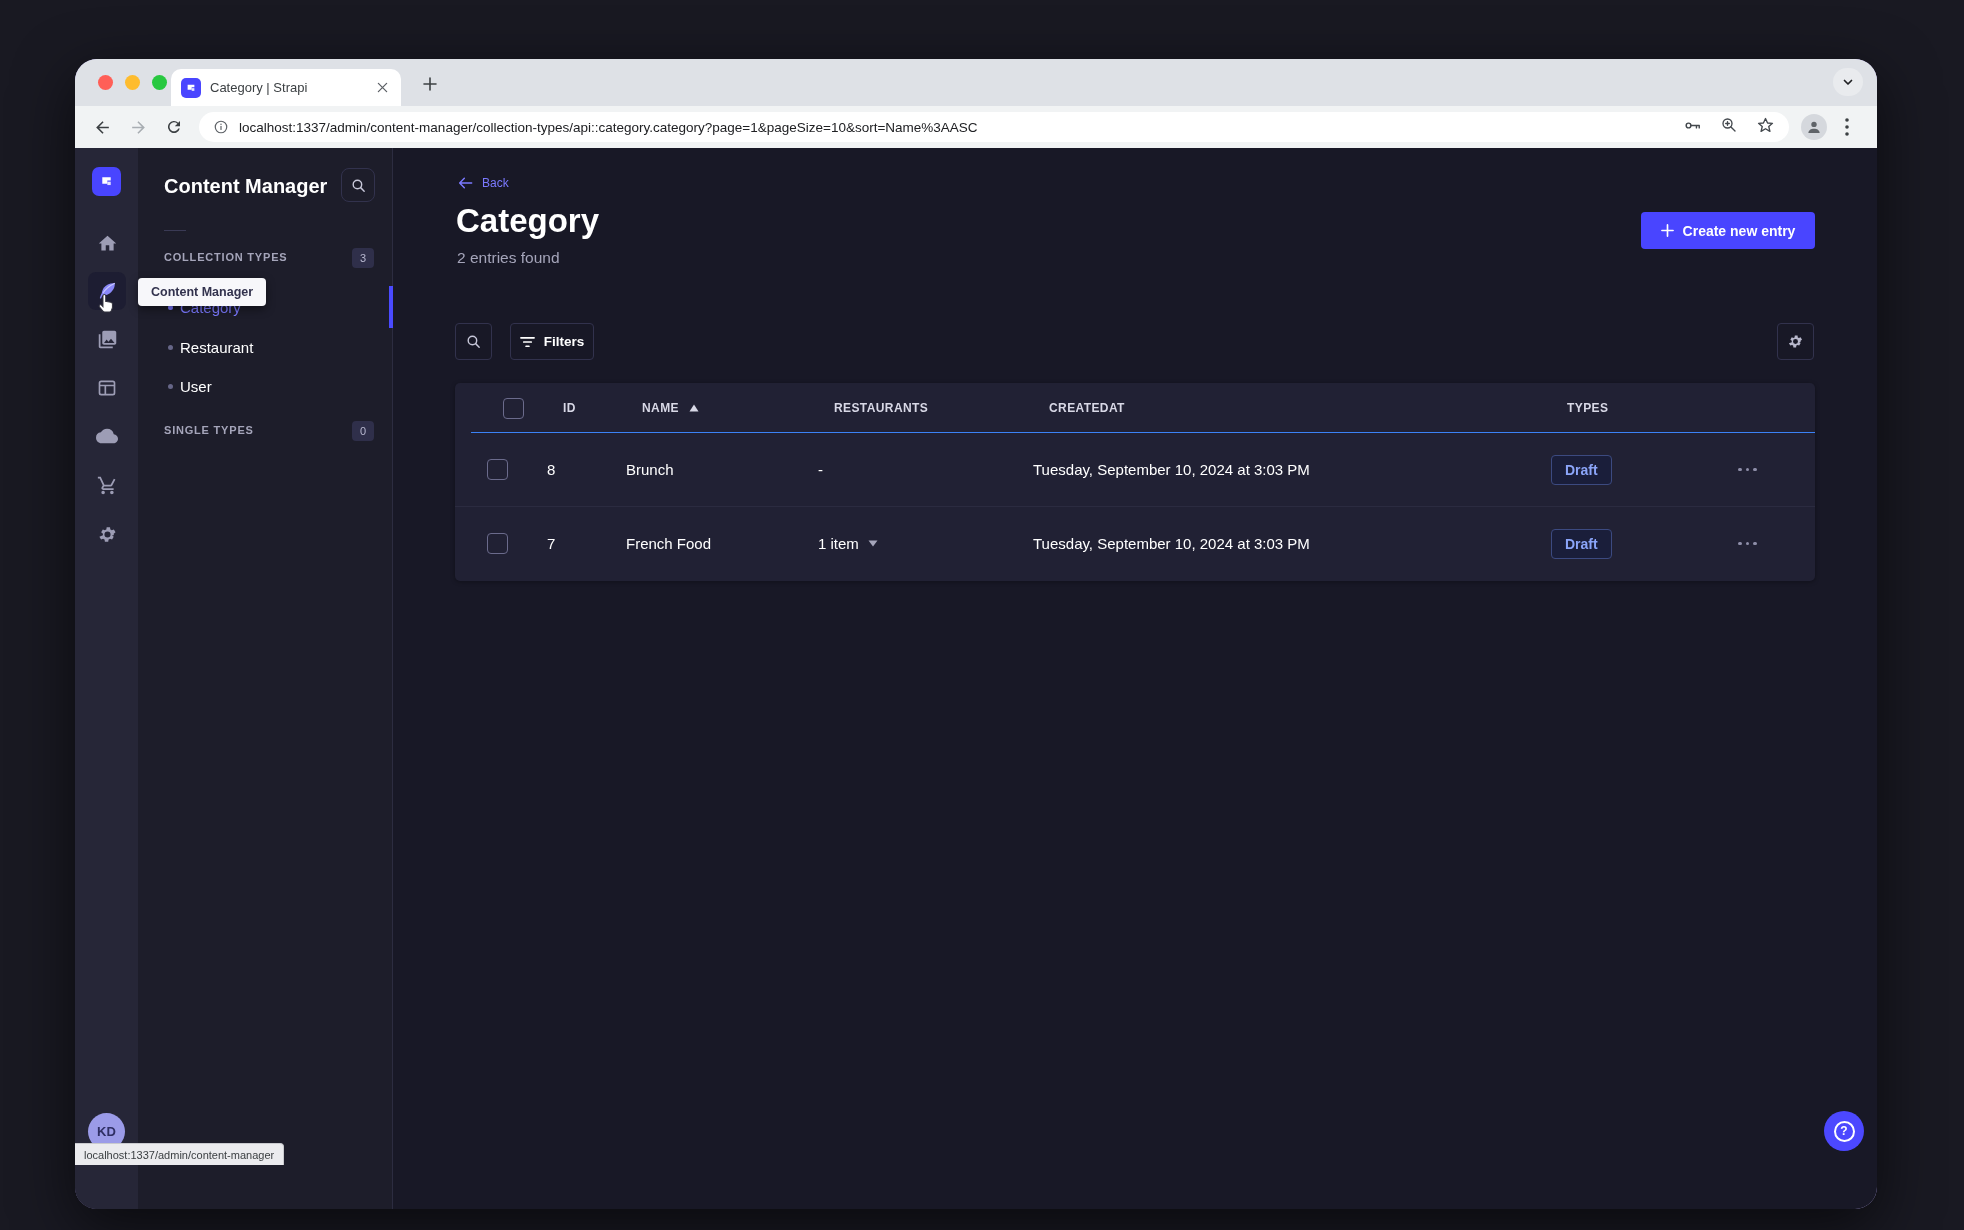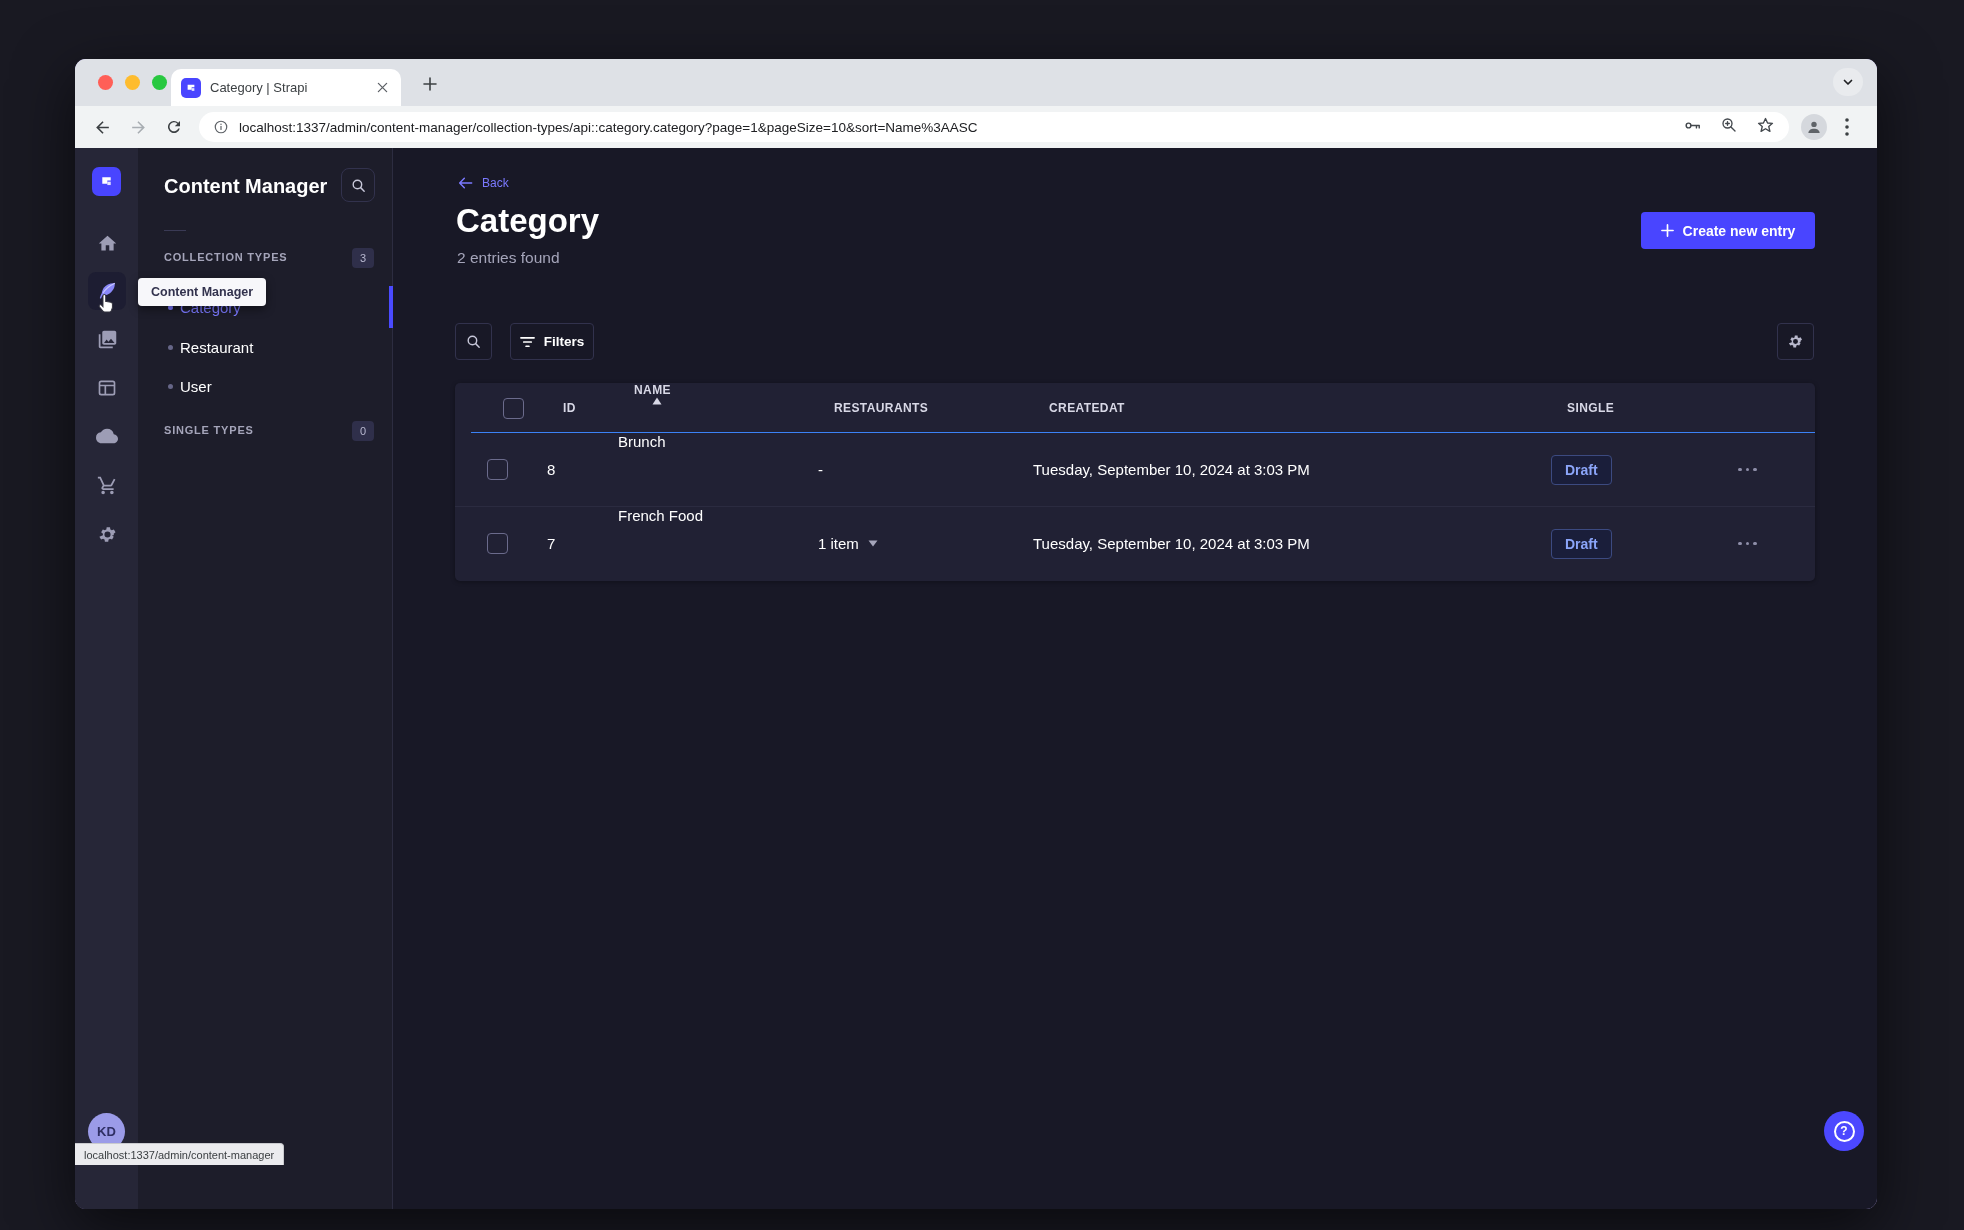--- a/index.html
+++ b/index.html
@@ -5,21 +5,21 @@
   * { margin:0; padding:0; box-sizing:border-box; }
   html,body { width:1964px; height:1230px; }
   body {
     background:#191922;
     font-family:"Liberation Sans", sans-serif;
     overflow:hidden;
     position:relative;
   }
   .window {
     position:absolute; left:75px; top:59px; width:1802px; height:1150px;
-    border-radius:11px; overflow:hidden; background:#c4b5fd;
+    border-radius:22px; overflow:hidden; background:#c4b5fd;
     box-shadow:0 18px 60px rgba(0,0,0,.6);
   }
   
   .tabbar { position:relative; height:47px; background:#dee1e6; }
   .traffic { position:absolute; top:16px; left:23px; display:flex; gap:12px; }
   .traffic span { width:15px; height:15px; border-radius:50%; display:block; }
   .tl-red{background:#ff5f57;} .tl-yellow{background:#febc2e;} .tl-green{background:#28c840;}
   .tab {
     position:absolute; left:96px; bottom:0; width:230px; height:37px;
     background:#fff; border-radius:10px 10px 0 0; display:flex; align-items:center; padding:0 10px;
@@ -77,21 +77,21 @@
   .tool-row-btn { position:absolute; top:175px; height:37px; border:1px solid #32324d; border-radius:4px; background:transparent; display:flex; align-items:center; justify-content:center; color:#c7c7d9; }
   .search-sm { left:62px; width:37px; }
   .filters-btn { left:117px; width:84px; gap:9px; font-size:13.5px; font-weight:700; color:#fff; }
   .gear-btn { left:1384px; width:37px; color:#b8b8cc; }
   .card { position:absolute; left:62px; top:235px; width:1360px; height:198px; background:#212134; border-radius:5px; box-shadow:0 1px 4px rgba(3,3,5,.35); }
   .thead { position:relative; height:50px; border-bottom:1px solid #3b82f6;margin-left:16px; }
   .th { position:absolute; top:0; height:50px; display:flex; align-items:center; font-size:12px; font-weight:700; letter-spacing:.4px; color:#d8d8e6; }
   .trow { position:relative; height:73px; }
   .trow + .trow { border-top:1px solid #2b2b40; }
   .td { position:absolute; top:0; height:73px; display:flex; align-items:center; font-size:15px; color:#fff; }
-  .col-check{left:32px;} .col-id{left:92px;} .col-name{left:163px;flex-direction:column;} .col-rest{left:363px;} .col-date{left:578px;} .col-status{left:1096px;} .col-actions{left:1283px;}
+  .col-check{left:32px;} .col-id{left:92px;} .col-name{left:171px;} .col-rest{left:363px;} .col-date{left:578px;} .col-status{left:1096px;} .col-actions{left:1283px;}
   .checkbox { width:21px; height:21px; border:1px solid #6b6b8c; border-radius:4px; background:transparent; display:block; }
   .sort-arrow { margin-left:10px; color:#d8d8e6; display:flex; }
   .badge-draft {
     padding:6px 13px; border:1px solid #3c4a80; background:#1a1e3a; border-radius:4px;
     color:#8ba5f9; font-size:14px; font-weight:700;
   }
   .rel-caret { margin-left:9px; color:#a5a5ba; display:flex; }
   .dots-menu { display:flex; gap:4px; }
   .dots-menu i { width:3.5px; height:3.5px; border-radius:50%; background:#8e8ea9; }
   .help-fab { position:absolute; left:1431px; top:963px; width:40px; height:40px; border-radius:50%; background:#4c48ff; display:flex; align-items:center; justify-content:center; border:none; }
@@ -331,21 +331,21 @@
           <span class="th col-name">
             <span>NAME</span>
             <span class="sort-arrow">
               <svg width="10" height="8" viewBox="0 0 10 8">
                   <polygon points="5,0.5 9.5,7.5 0.5,7.5" fill="currentColor"></polygon>
                 </svg>
             </span>
           </span>
           <span class="th col-rest">RESTAURANTS</span>
           <span class="th col-date">CREATEDAT</span>
-          <span class="th col-status">SINGLE</span>
+          <span class="th col-status">TYPES</span>
         </div>
 
         <div class="trow">
           <span class="td col-check">
               <span class="checkbox"></span>
             </span>
           <span class="td col-id">8</span>
           <span class="td col-name">Brunch</span>
           <span class="td col-rest">-</span>
           <span class="td col-date">Tuesday, September 10, 2024 at 3:03 PM</span>

